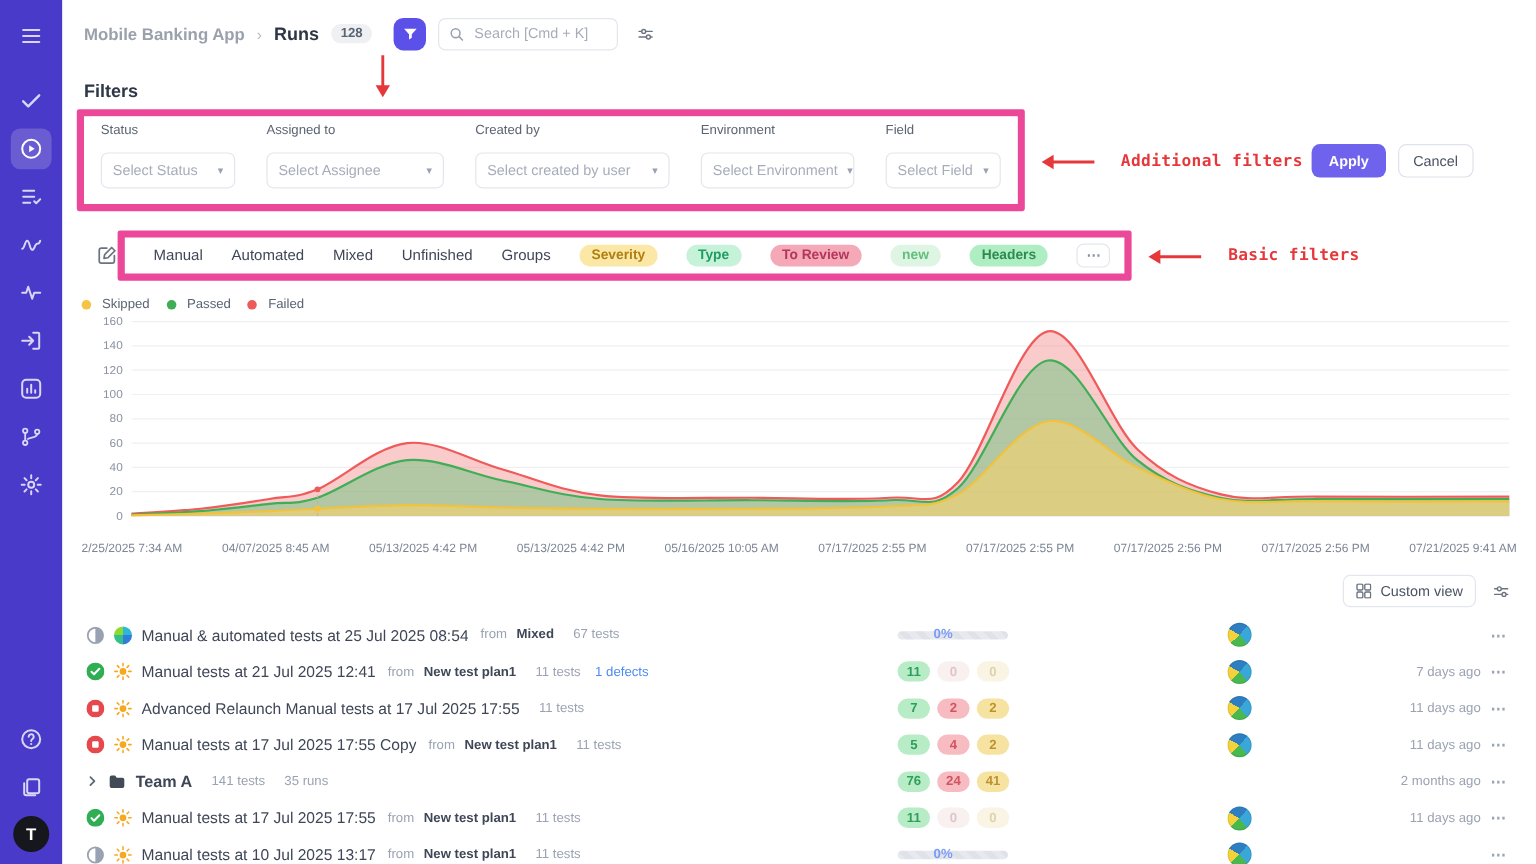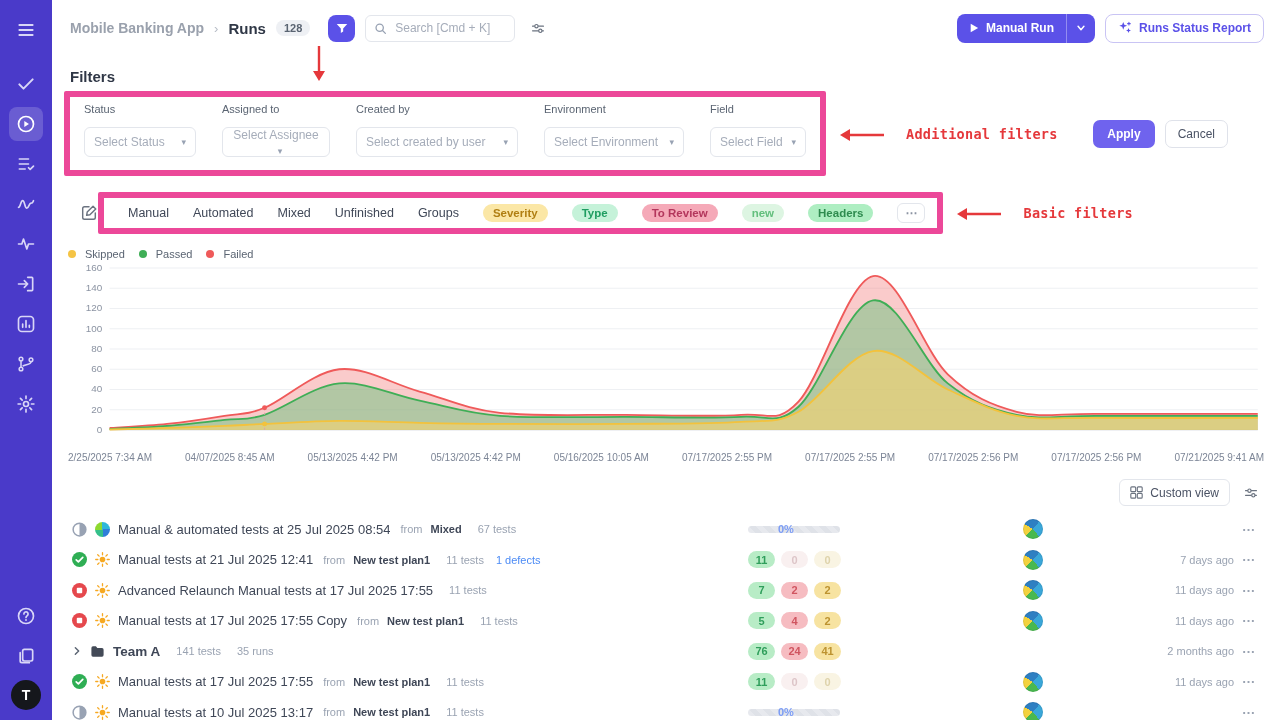--- a/index.html
+++ b/index.html
@@ -209,75 +209,51 @@
           </svg>
         <input type="text" placeholder="Search [Cmd + K]" style="">
       </div>
       <button class="icon-btn">
         <svg width="17" height="17" viewBox="0 0 18 18" fill="none">
             <path d="M2 6h14M2 12h14" stroke="#6b7380" stroke-width="1.5" stroke-linecap="round"></path>
             <circle cx="7" cy="6" r="2.1" fill="#fff" stroke="#6b7380" stroke-width="1.5"></circle>
             <circle cx="12" cy="12" r="2.1" fill="#fff" stroke="#6b7380" stroke-width="1.5"></circle>
           </svg>
       </button>
-      <div class="hdr-right">
-        <div class="btn-split">
-          <span class="lbl">
-            <svg width="10" height="10" viewBox="0 0 12 12">
-                <path d="M2 1l9 5-9 5z" fill="#fff"></path>
-              </svg>
-            <span>Manual Run</span>
-          </span>
-          <span class="sep"></span>
-          <span class="caret">
-            <svg width="10" height="10" viewBox="0 0 12 12" fill="none">
-                <path d="M2.5 4l3.5 4 3.5-4" stroke="#fff" stroke-width="1.8" stroke-linecap="round" stroke-linejoin="round"></path>
-              </svg>
-          </span>
-        </div>
-        <button class="btn-outline">
-          <svg width="14" height="14" viewBox="0 0 16 16">
-              <path d="M6 1l1.2 3.3L10.5 5.5 7.2 6.7 6 10 4.8 6.7 1.5 5.5l3.3-1.2z" fill="#5b51e8"></path>
-              <path d="M12 8l.8 2 2 .8-2 .8-.8 2-.8-2-2-.8 2-.8z" fill="#5b51e8"></path>
-              <path d="M12.5 1.5v3M11 3h3" stroke="#5b51e8" stroke-width="1.2" stroke-linecap="round"></path>
-            </svg>
-          <span>Runs Status Report</span>
-        </button>
-      </div>
     </header>
 
     <div class="filters-title">Filters</div>
 
     <div class="filters-row">
       <div class="red-box">
         <div class="afilters" id="filter-fields">
             <div class="ffield">
               <div class="flabel">Status</div>
               <div class="fselect" style="width: 112px;">
                 <span class="ph">Select Status</span>
                 <span class="caret">▾</span>
               </div>
             </div>
             <div class="ffield">
               <div class="flabel">Assigned to</div>
-              <div class="fselect" style="width: 108px; flex-direction: column;">
+              <div class="fselect" style="width: 148px;">
                 <span class="ph">Select Assignee</span>
                 <span class="caret">▾</span>
               </div>
             </div>
             <div class="ffield">
               <div class="flabel">Created by</div>
               <div class="fselect" style="width: 162px;">
                 <span class="ph">Select created by user</span>
                 <span class="caret">▾</span>
               </div>
             </div>
             <div class="ffield">
               <div class="flabel">Environment</div>
-              <div class="fselect" style="width: 140px;">
+              <div class="fselect" style="width: 128px;">
                 <span class="ph">Select Environment</span>
                 <span class="caret">▾</span>
               </div>
             </div>
             <div class="ffield">
               <div class="flabel">Field</div>
               <div class="fselect" style="width: 96px;">
                 <span class="ph">Select Field</span>
                 <span class="caret">▾</span>
               </div>

